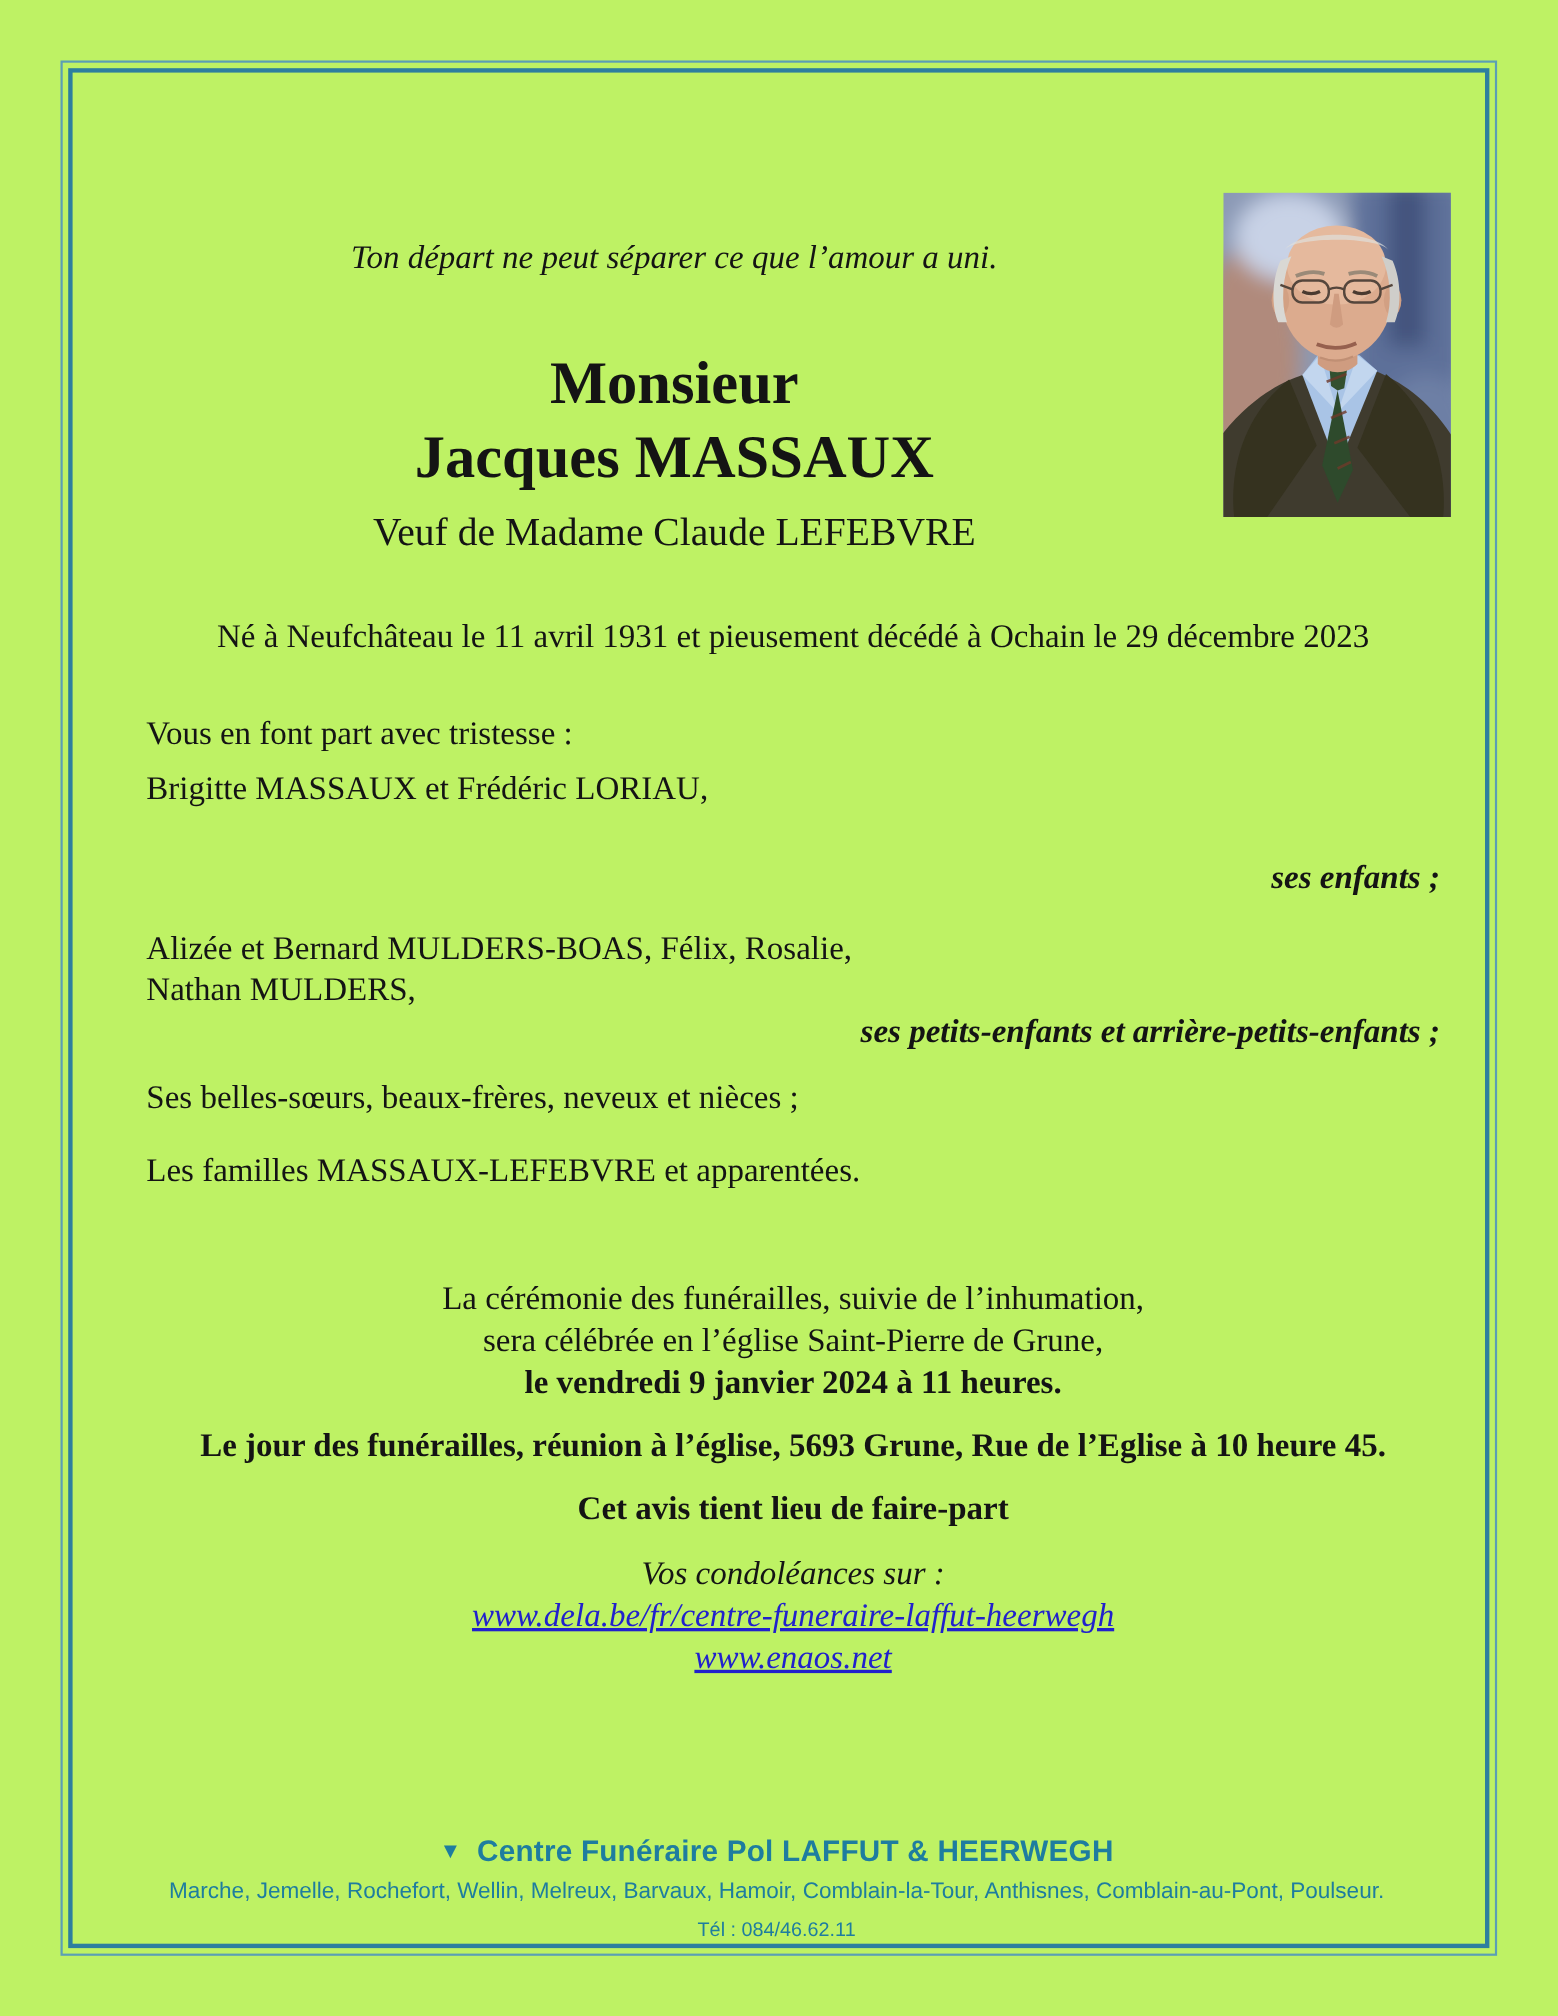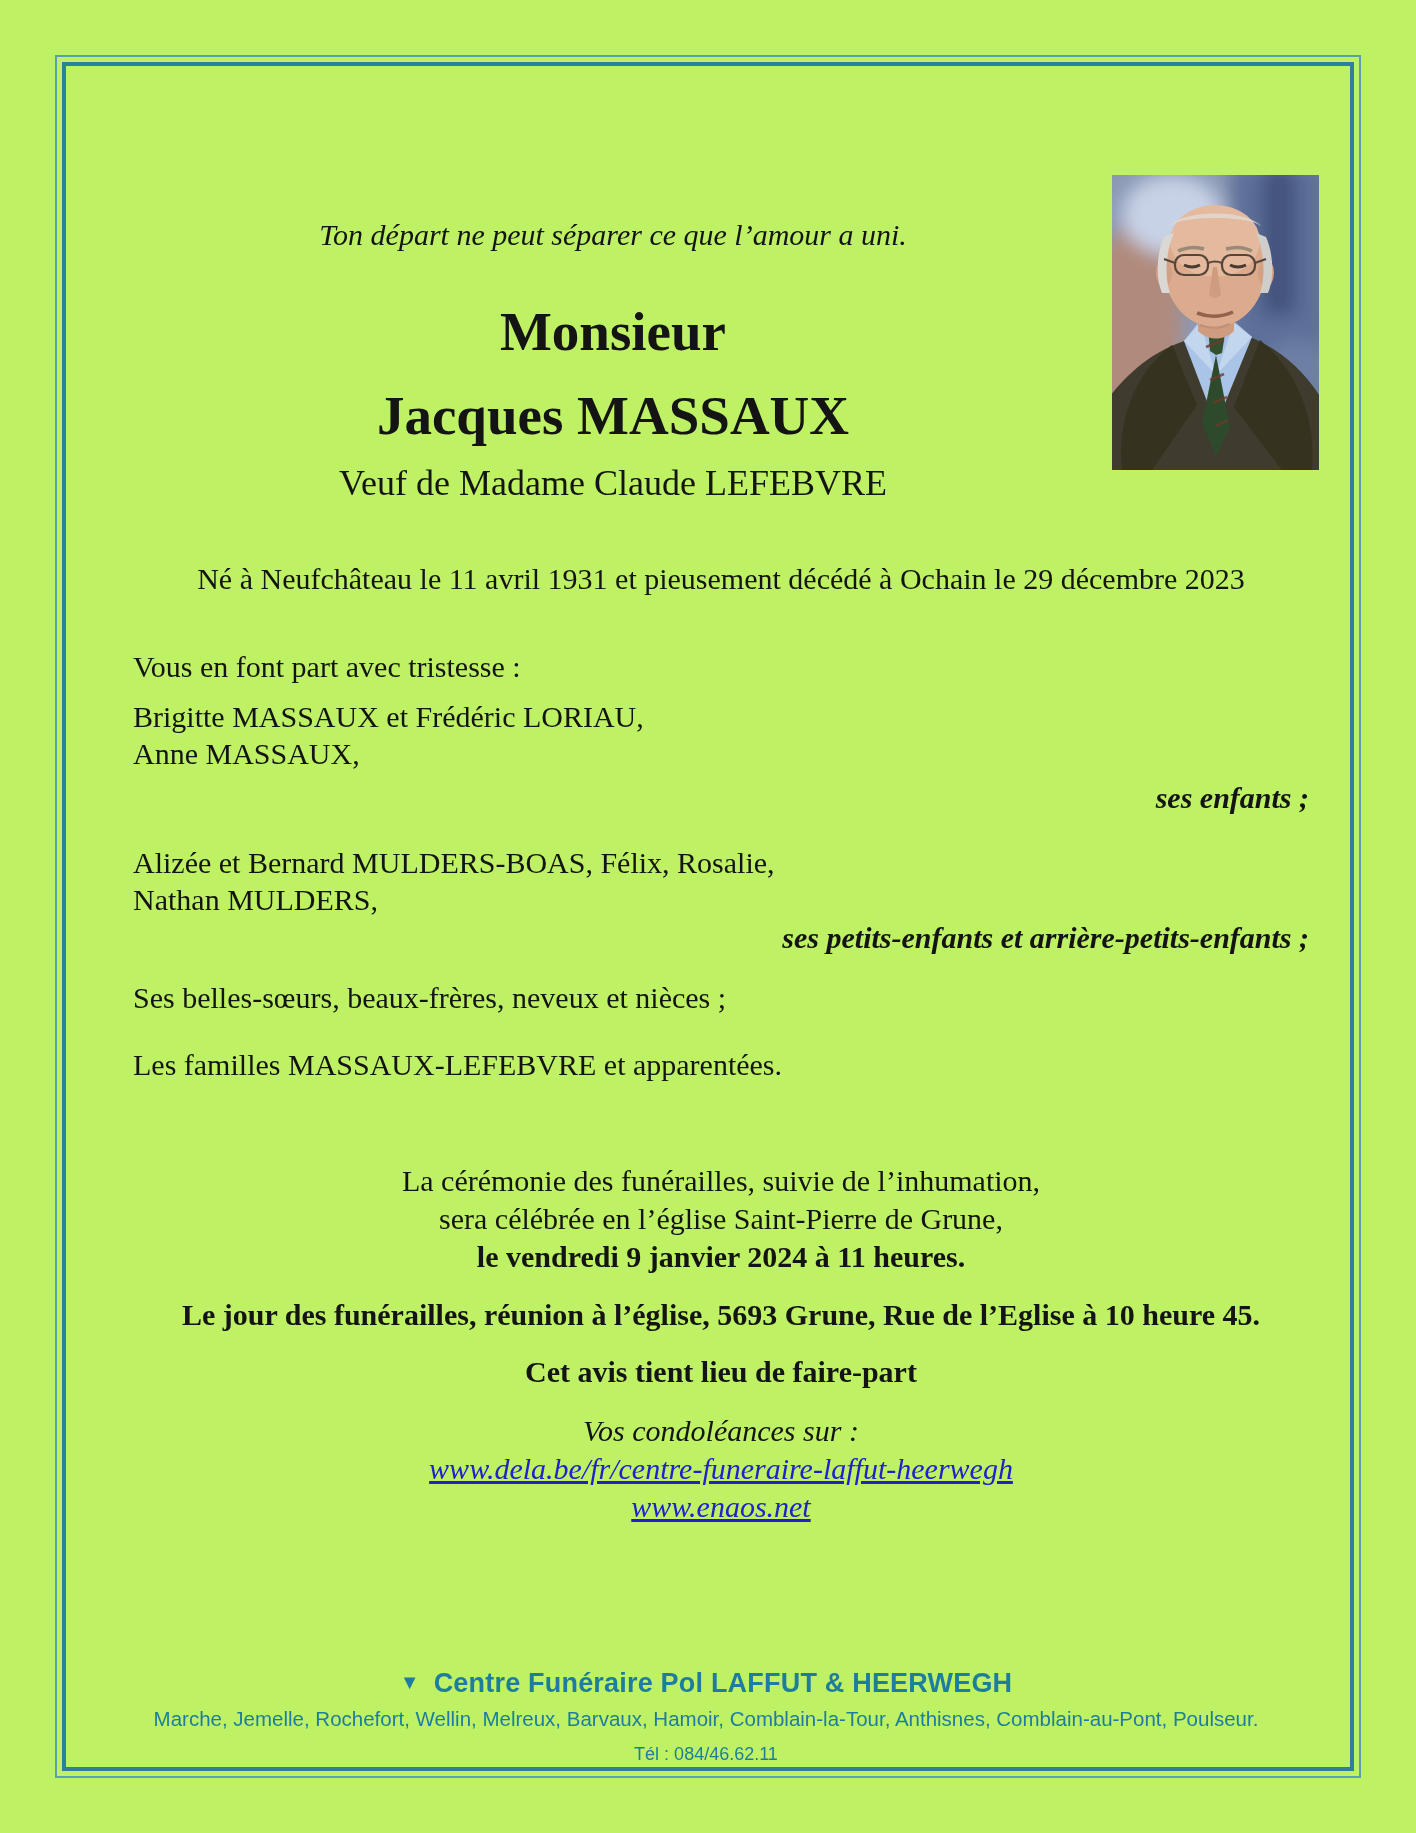--- a/index.html
+++ b/index.html
@@ -90,30 +90,29 @@
 
       <path d="M101,92 L97,120 Q103,126 109,120 L105,92 Z" fill="#cf9c80"></path>
 
       <path d="M85,138 Q103,145 121,137" stroke="#96604e" stroke-width="3.5" fill="none"></path>
       <path d="M88,150 Q103,156 118,149" stroke="#c08f74" stroke-width="2" fill="none"></path>
     </svg>
   </div>
 
   <div class="line narrow quote" style="top:218px">Ton départ ne peut séparer ce que l’amour a uni.</div>
 
-  <div class="line narrow huge" style="top:300px">Monsieur</div>
+  <div class="line narrow huge" style="top:316px">Monsieur</div>
   <div class="line narrow huge" style="top:384px">Jacques MASSAUX</div>
   <div class="line narrow sub" style="top:463px">Veuf de Madame Claude LEFEBVRE</div>
 
   <div class="line center body" style="top:562px">Né à Neufchâteau le 11 avril 1931 et pieusement décédé à Ochain le 29 décembre 2023</div>
 
   <div class="line body" style="top:650px">Vous en font part avec tristesse :</div>
 
   <div class="line body" style="top:700px">Brigitte MASSAUX et Frédéric LORIAU,</div>
-  <div class="line body" style="top:737px">Anne MASSAUX,</div>
   <div class="line rightal body bolditalic" style="top:781px">ses enfants ;</div>
 
   <div class="line body" style="top:846px">Alizée et Bernard MULDERS-BOAS, Félix, Rosalie,</div>
   <div class="line body" style="top:883px">Nathan MULDERS,</div>
   <div class="line rightal body bolditalic" style="top:921px">ses petits-enfants et arrière-petits-enfants ;</div>
 
   <div class="line body" style="top:981px">Ses belles-sœurs, beaux-frères, neveux et nièces ;</div>
   <div class="line body" style="top:1048px">Les familles MASSAUX-LEFEBVRE et apparentées.</div>
 
   <div class="line center body" style="top:1164px">La cérémonie des funérailles, suivie de l’inhumation,</div>

